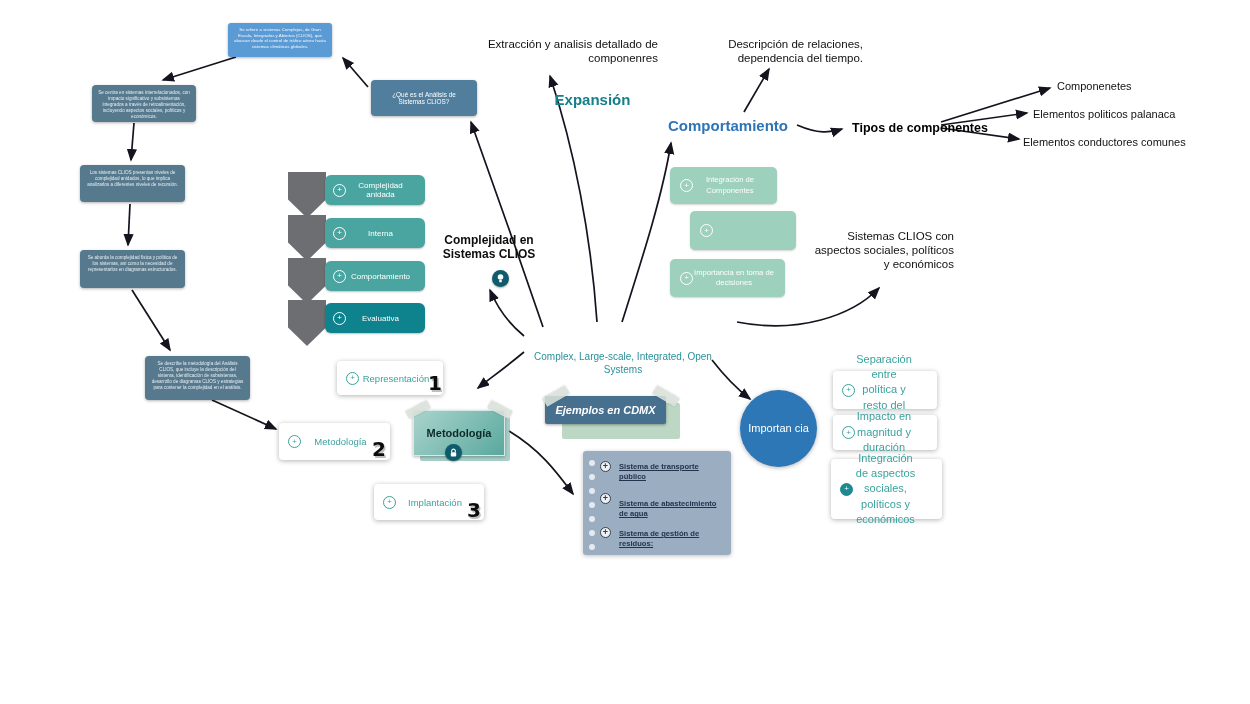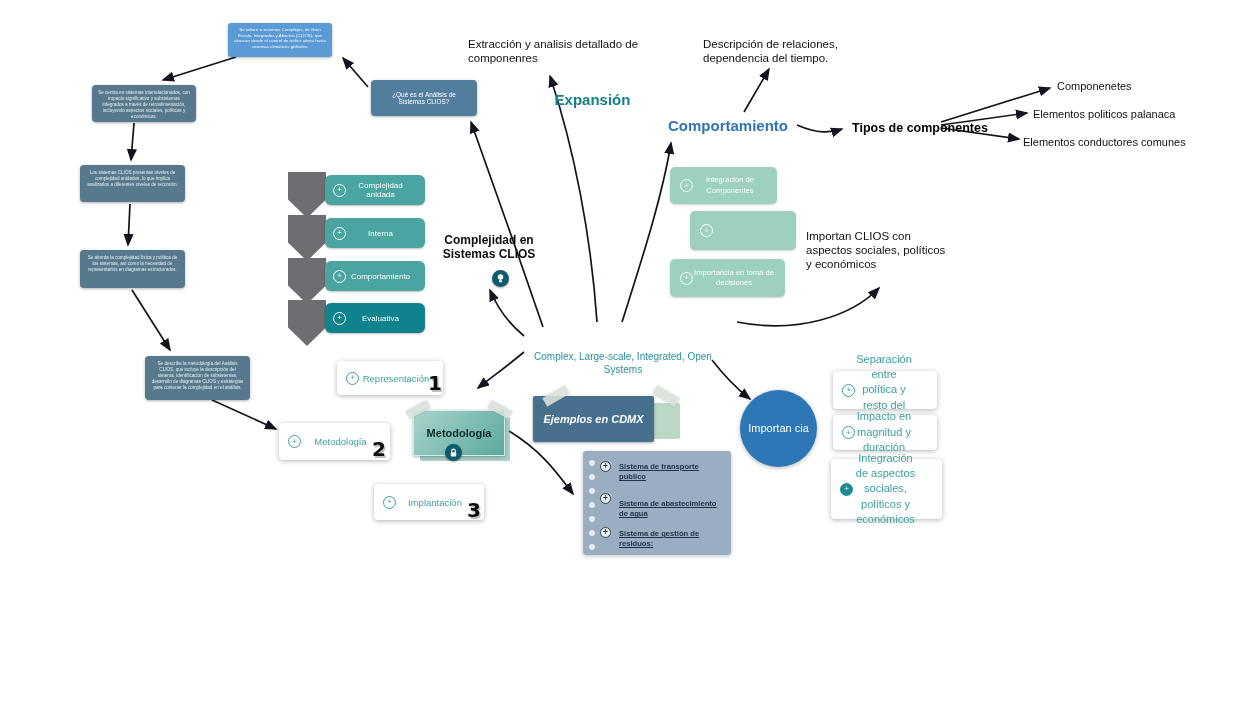--- a/index.html
+++ b/index.html
@@ -40,21 +40,21 @@
   .tic.filled{background:#1d8a93;border-color:#1d8a93;color:#fff;}
   .num{font-size:20px;font-weight:800;color:#0b0b0b;text-shadow:1.5px 1.5px 0 #bfbfbf;
        font-family:"DejaVu Sans",sans-serif;}
 
   
   .big-title{font-family:"DejaVu Sans",sans-serif;font-weight:800;font-style:italic;color:#0f8794;
              font-size:27px;letter-spacing:.5px;text-align:center;}
   .subtitle{color:#2b909a;font-size:10px;line-height:1.25;text-align:center;}
 
   
-  .note-text{color:#111;font-size:11.5px;line-height:1.2;text-align:left;}
+  .note-text{color:#111;font-size:11.5px;line-height:1.2;text-align:right;}
   .kw-teal{color:#15808c;font-weight:bold;font-size:15px;}
   .kw-blue{color:#2e75b6;font-weight:bold;font-size:15px;}
   .kw-black{color:#000;font-weight:bold;font-size:12.5px;}
   .leaf{color:#111;font-size:11px;white-space:nowrap;}
   .heading-sm{color:#0d0d0d;font-weight:bold;font-size:12px;line-height:1.2;text-align:center;}
 
   
   .shadow-box{border-radius:2px;}
   .dark-box{background:#47708f;color:#fff;font-weight:bold;font-style:italic;font-size:11px;
             display:flex;align-items:center;justify-content:center;border-radius:2px;
@@ -168,26 +168,26 @@
   </div>
   <div class="abs green-box" style="left:690px;top:211px;width:106px;height:39px;">
     <span class="ring-icon">+</span>
     <span class="lbl"></span>
   </div>
   <div class="abs green-box" style="left:670px;top:259px;width:115px;height:38px;">
     <span class="ring-icon">+</span>
     <span class="lbl">Importancia en toma de decisiones</span>
   </div>
 
-  <div class="abs note-text" style="left:806px;top:230px;width:148px;">Importan CLIOS con aspectos sociales, políticos y económicos</div>
+  <div class="abs note-text" style="left:806px;top:230px;width:148px;">Sistemas CLIOS con aspectos sociales, políticos y económicos</div>
 
   <div class="abs subtitle" style="left:523px;top:351px;width:200px;">Complex, Large-scale, Integrated, Open Systems</div>
 
   <div class="abs shadow-box" style="left:562px;top:403px;width:118px;height:36px;background:#bcd8c4;"></div>
-  <div class="abs dark-box" style="left:533px;top:396px;width:121px;height:46px;">
+  <div class="abs dark-box" style="left:545px;top:396px;width:121px;height:28px;">
     <span>Ejemplos en CDMX</span>
   </div>
   <div class="abs tape" style="left:543px;top:391px;width:26px;height:10px;transform:rotate(-30deg);"></div>
   <div class="abs tape" style="left:653px;top:391px;width:26px;height:10px;transform:rotate(30deg);"></div>
 
   <div class="abs ex-panel" style="left:583px;top:451px;width:148px;height:104px;">
     <div class="ring-dot abs" style="left:6px;top:9px;"></div>
     <div class="ring-dot abs" style="left:6px;top:23px;"></div>
     <div class="ring-dot abs" style="left:6px;top:37px;"></div>
     <div class="ring-dot abs" style="left:6px;top:51px;"></div>

